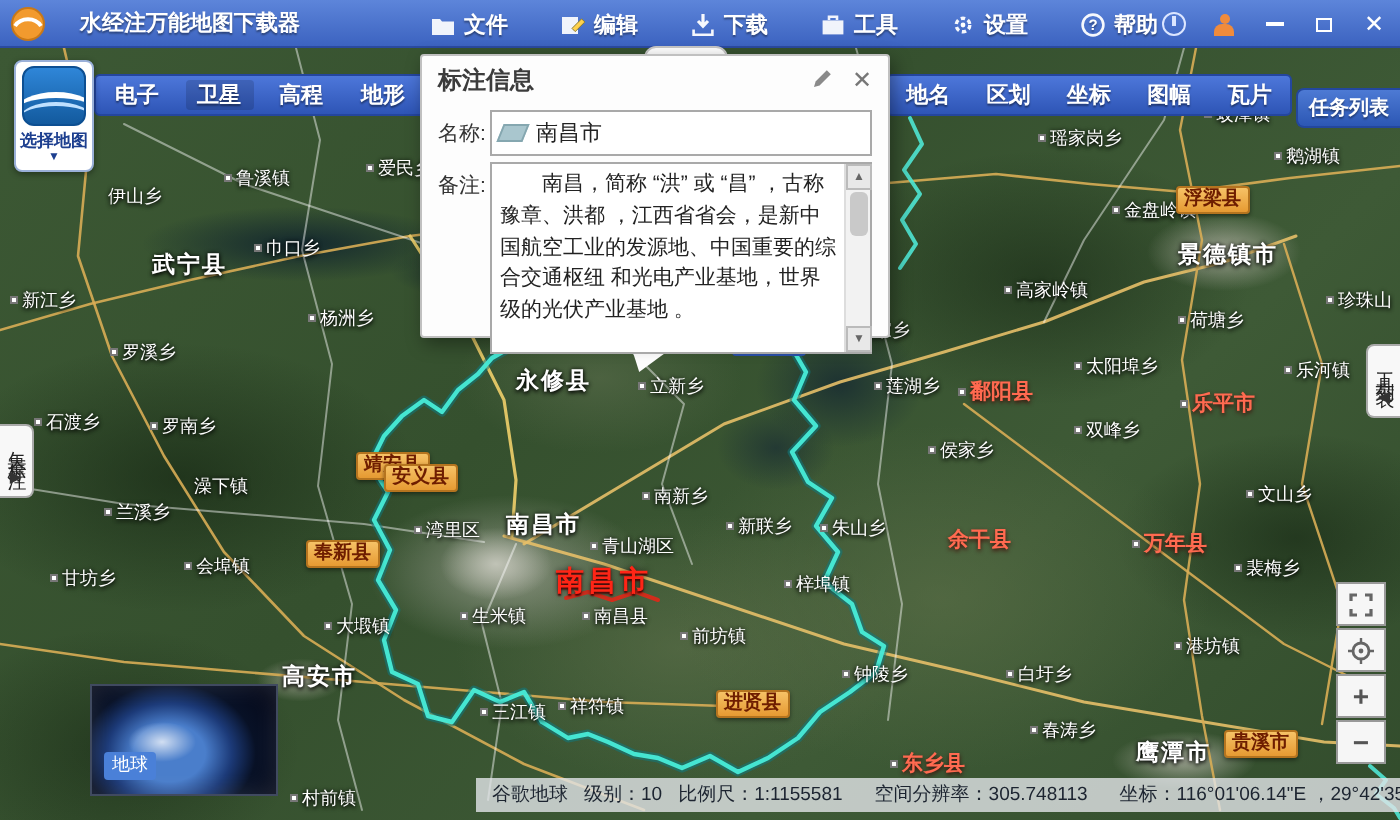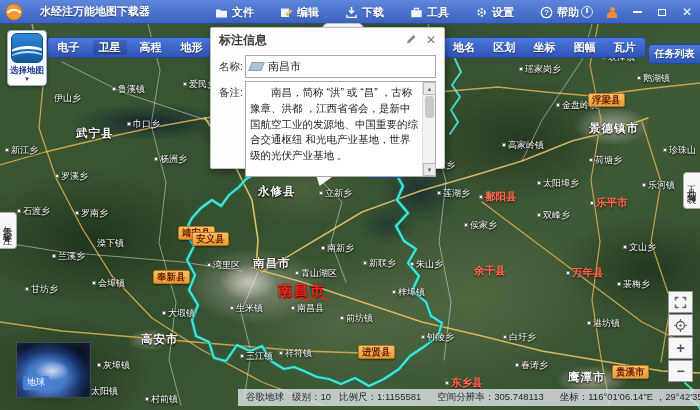--- a/index.html
+++ b/index.html
@@ -97,21 +97,21 @@
   
   .service{position:absolute;left:645px;top:86px;z-index:9;width:50px;text-align:center;}
   .avatar{width:38px;height:28px;margin:0 auto;background:linear-gradient(#e9f1fa,#c8d9ee);border:1px solid #8fa8c8;position:relative;overflow:hidden;}
   .avatar .head{position:absolute;left:14px;top:3px;width:10px;height:10px;border-radius:50%;background:#f0c49c;border-top:3px solid #4a3226;}
   .avatar .body{position:absolute;left:8px;top:14px;width:22px;height:14px;border-radius:8px 8px 0 0;background:#232f47;}
   .avatar .tie{position:absolute;left:17.5px;top:14px;width:3px;height:9px;background:#c22;}
   .service .cap{margin-top:1px;background:linear-gradient(#4d7ad4,#2c57b4);border:1px solid #23479e;color:#fff;
      font-size:9.5px;font-weight:bold;padding:1px 0;border-radius:2px;text-shadow:0 1px 1px rgba(0,0,0,.4);}
 
   
-  .earth{position:absolute;left:16px;top:342px;width:75px;height:56px;z-index:9;border:1px solid #404a60;
+  .earth{position:absolute;left:45px;top:342px;width:94px;height:56px;z-index:9;border:1px solid #404a60;
     background:radial-gradient(60px 48px at 42% 62%, #4a7ecb 0 30%, #1c3a78 52%, #081126 72%, #05091a 100%);
     box-shadow:inset 0 0 12px rgba(255,255,255,.12);}
   .earth .cloud{position:absolute;left:18px;top:18px;width:34px;height:20px;border-radius:50%;
     background:radial-gradient(closest-side,rgba(255,255,255,.75),rgba(255,255,255,0));}
   .earth .cap{position:absolute;left:6px;bottom:7px;background:#4a80d8;color:#fff;font-size:9px;padding:0 4px 1px;border-radius:2px;}
 
   
   .status-bar{position:absolute;left:238px;top:389px;width:462px;height:17px;z-index:5;
     background:rgba(226,229,233,.8);display:flex;align-items:center;gap:16px;padding:0 8px;
     font-size:9.5px;color:#1c2430;white-space:nowrap;}

